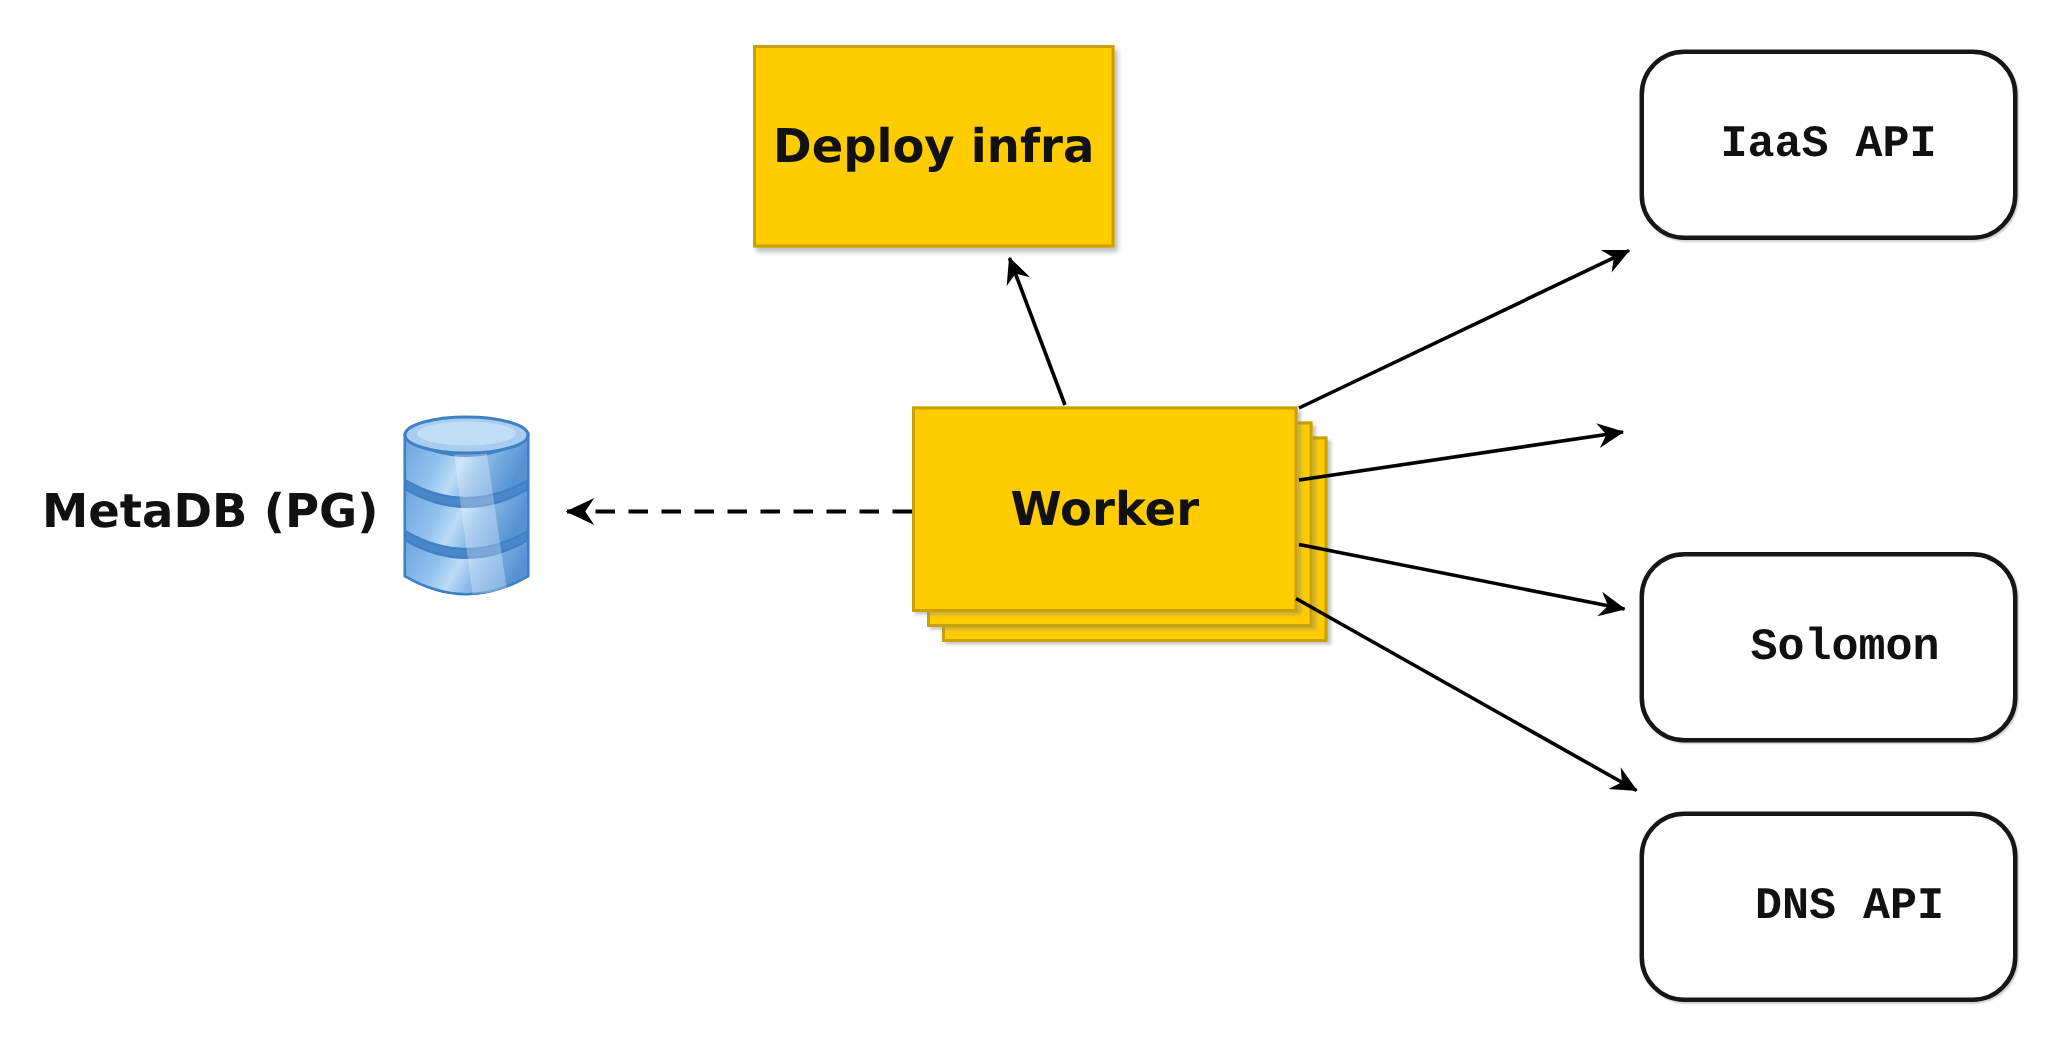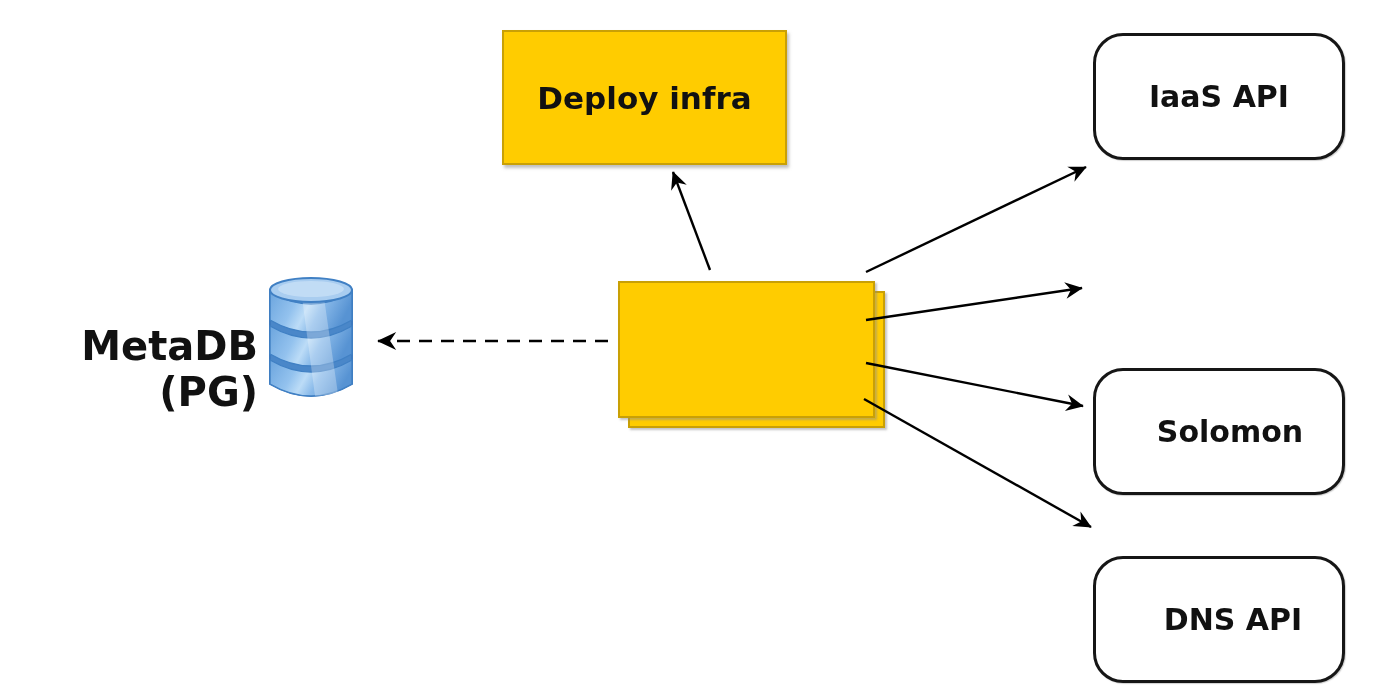--- a/index.html
+++ b/index.html
@@ -32,21 +32,21 @@
     display: flex;
     align-items: center;
     justify-content: center;
     font-weight: bold;
     font-size: 31px;
     color: #111111;
     box-sizing: border-box;
   }
   .deploy {
     left: 502px; top: 30px;
-    width: 285px; height: 135px;
+    width: 241px; height: 135px;
   }
   .stack {
     position: absolute;
     left: 608px; top: 271px;
     width: 278px; height: 158px;
     z-index: 2;
   }
   .stack .layer {
     position: absolute;
     width: 257px; height: 137px;
@@ -81,33 +81,34 @@
     border: 3px solid #161616;
     border-radius: 30px;
     display: flex;
     align-items: center;
     justify-content: center;
     font-weight: bold;
     font-size: 30px;
     color: #111111;
     box-sizing: border-box;
     box-shadow: 1px 1px 1px rgba(120,120,120,0.35);
+    font-family: Liberation Mono, monospace;
   }
   .svc-1 { top: 33px; }
   .svc-2 { top: 202px; }
   .svc-3 { top: 368px; padding-left: 22px; }
-  .svc-4 { top: 556px; padding-left: 28px; }
+  .svc-4 { top: 541px; padding-left: 28px; }
   
   .metadb-label {
     position: absolute;
     left: 28px; top: 323px;
     width: 230px;
-    text-align: right;
+    text-align: left;
     font-weight: bold;
-    font-size: 40px;
+    font-size: 31px;
     color: #111111;
   }
   svg.db-icon {
     position: absolute;
     left: 262px; top: 276px;
     width: 98px; height: 124px;
     z-index: 3;
   }
 </style>
 </head>
@@ -129,20 +130,23 @@
     <line x1="864" y1="399" x2="1091" y2="527" stroke="#000" stroke-width="2.4" marker-end="url(#ah)"></line>
   </svg>
 
   <div class="ybox deploy">
     <span>Deploy infra</span>
   </div>
 
   <div class="stack">
     <div class="layer l3"></div>
     <div class="layer l2"></div>
+    <div class="front">
+      <span>Worker</span>
+    </div>
   </div>
 
   <div class="metadb-label">MetaDB (PG)</div>
   <svg class="db-icon" viewBox="0 0 98 124">
     <defs>
       <linearGradient id="dbGrad" x1="0" y1="0" x2="1" y2="0.25">
         <stop offset="0" stop-color="#6ca5de"></stop>
         <stop offset="0.35" stop-color="#93c2ee"></stop>
         <stop offset="0.52" stop-color="#bcdcf7"></stop>
         <stop offset="0.68" stop-color="#8bbbea"></stop>

